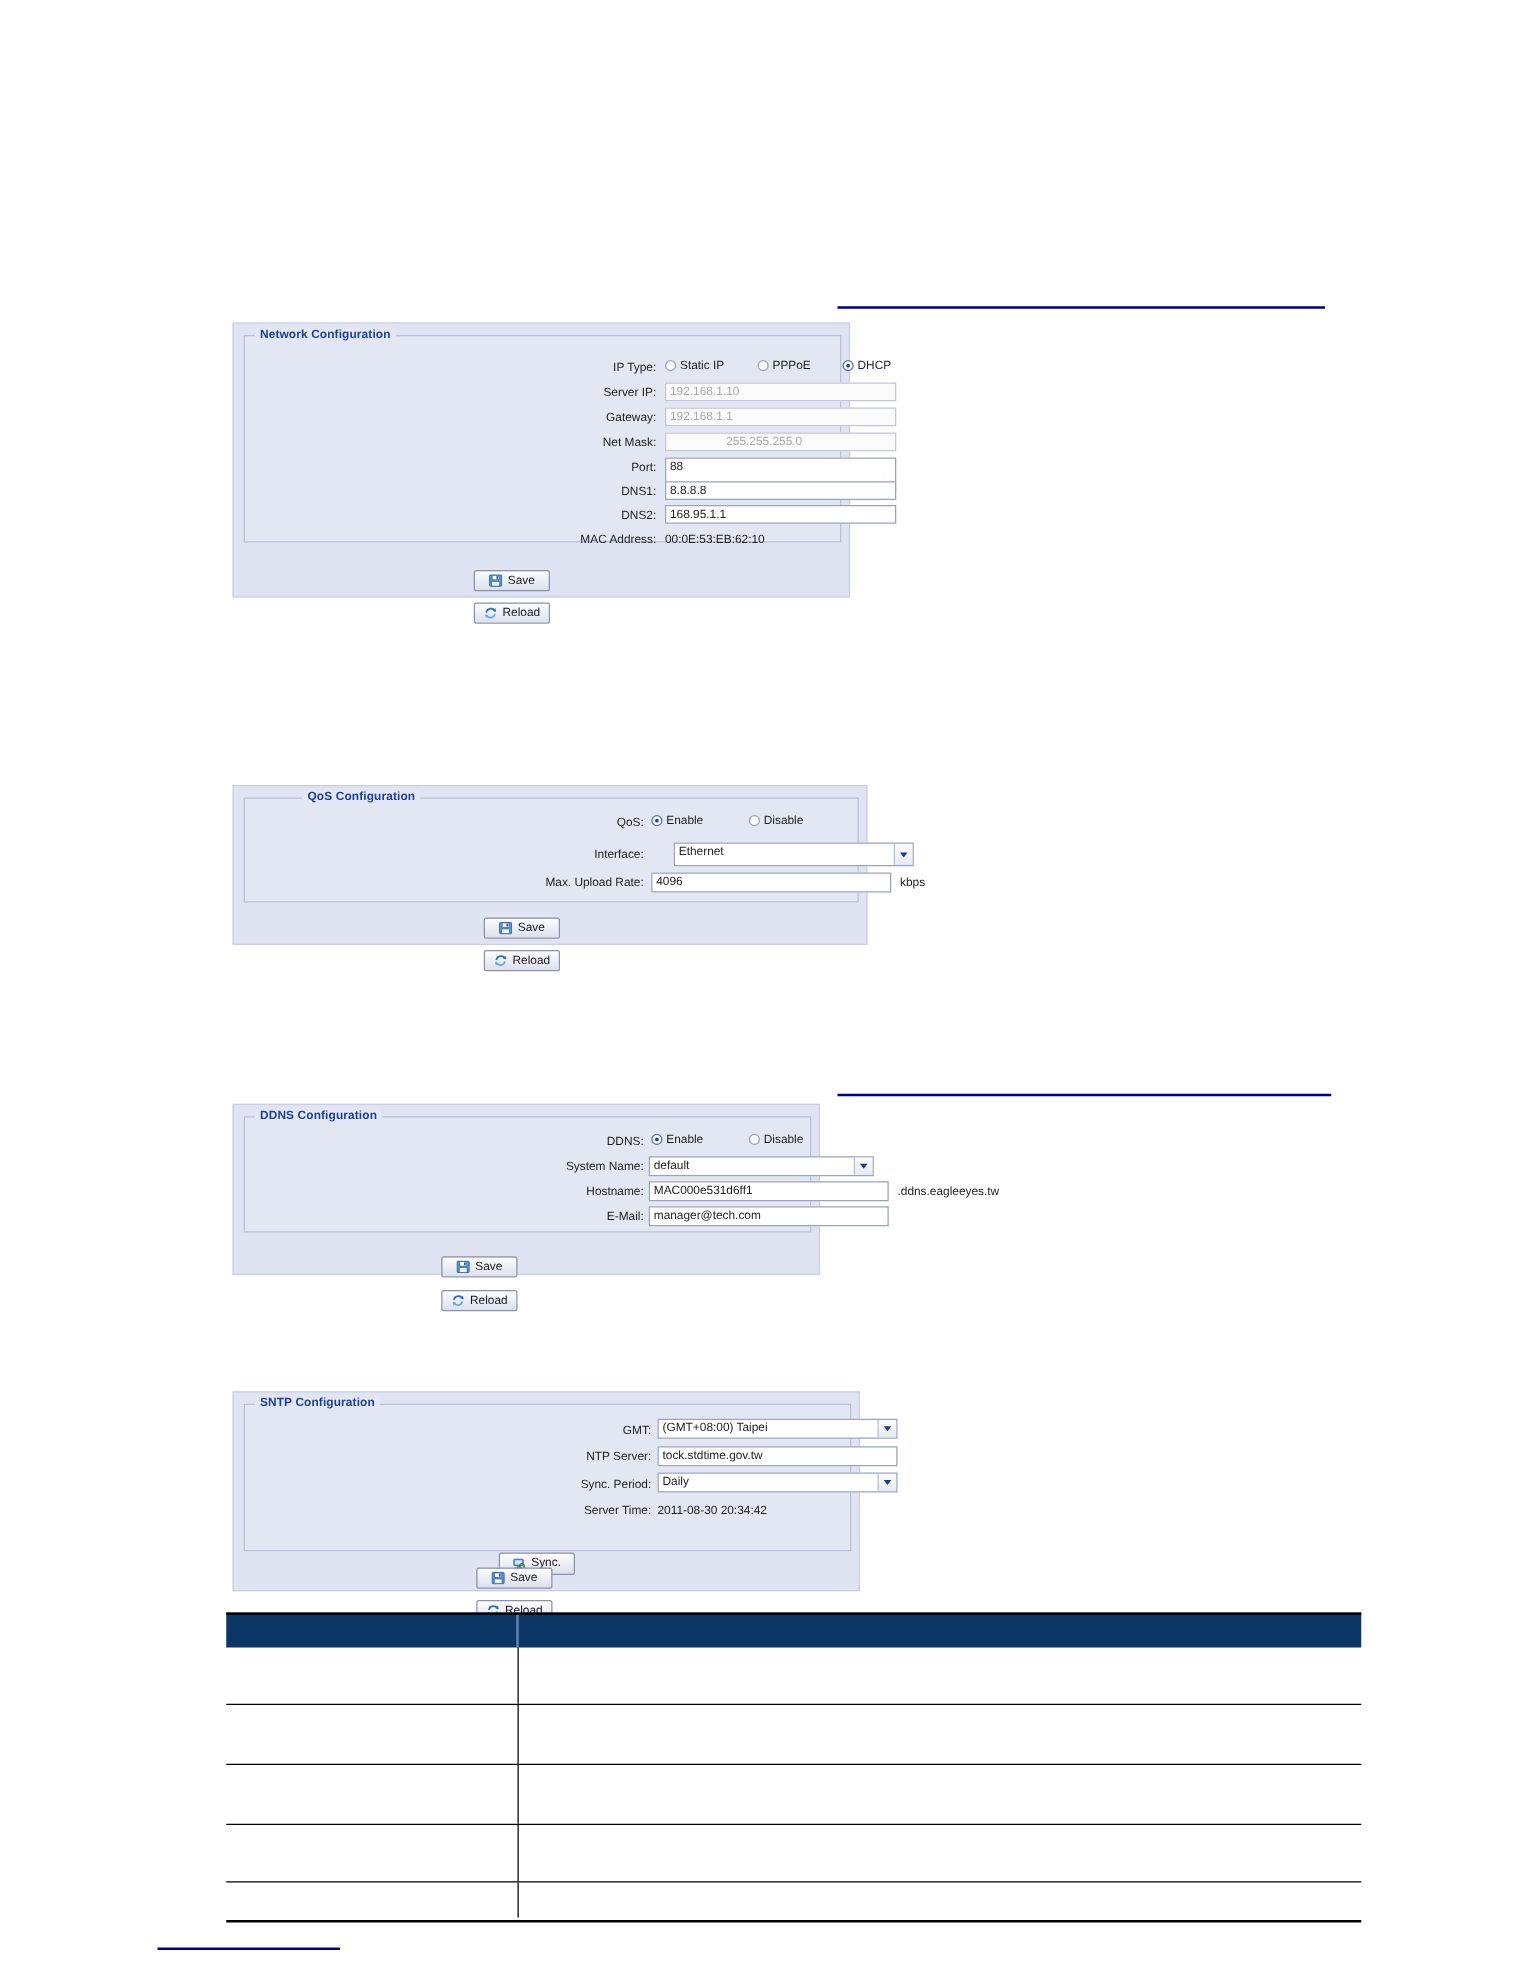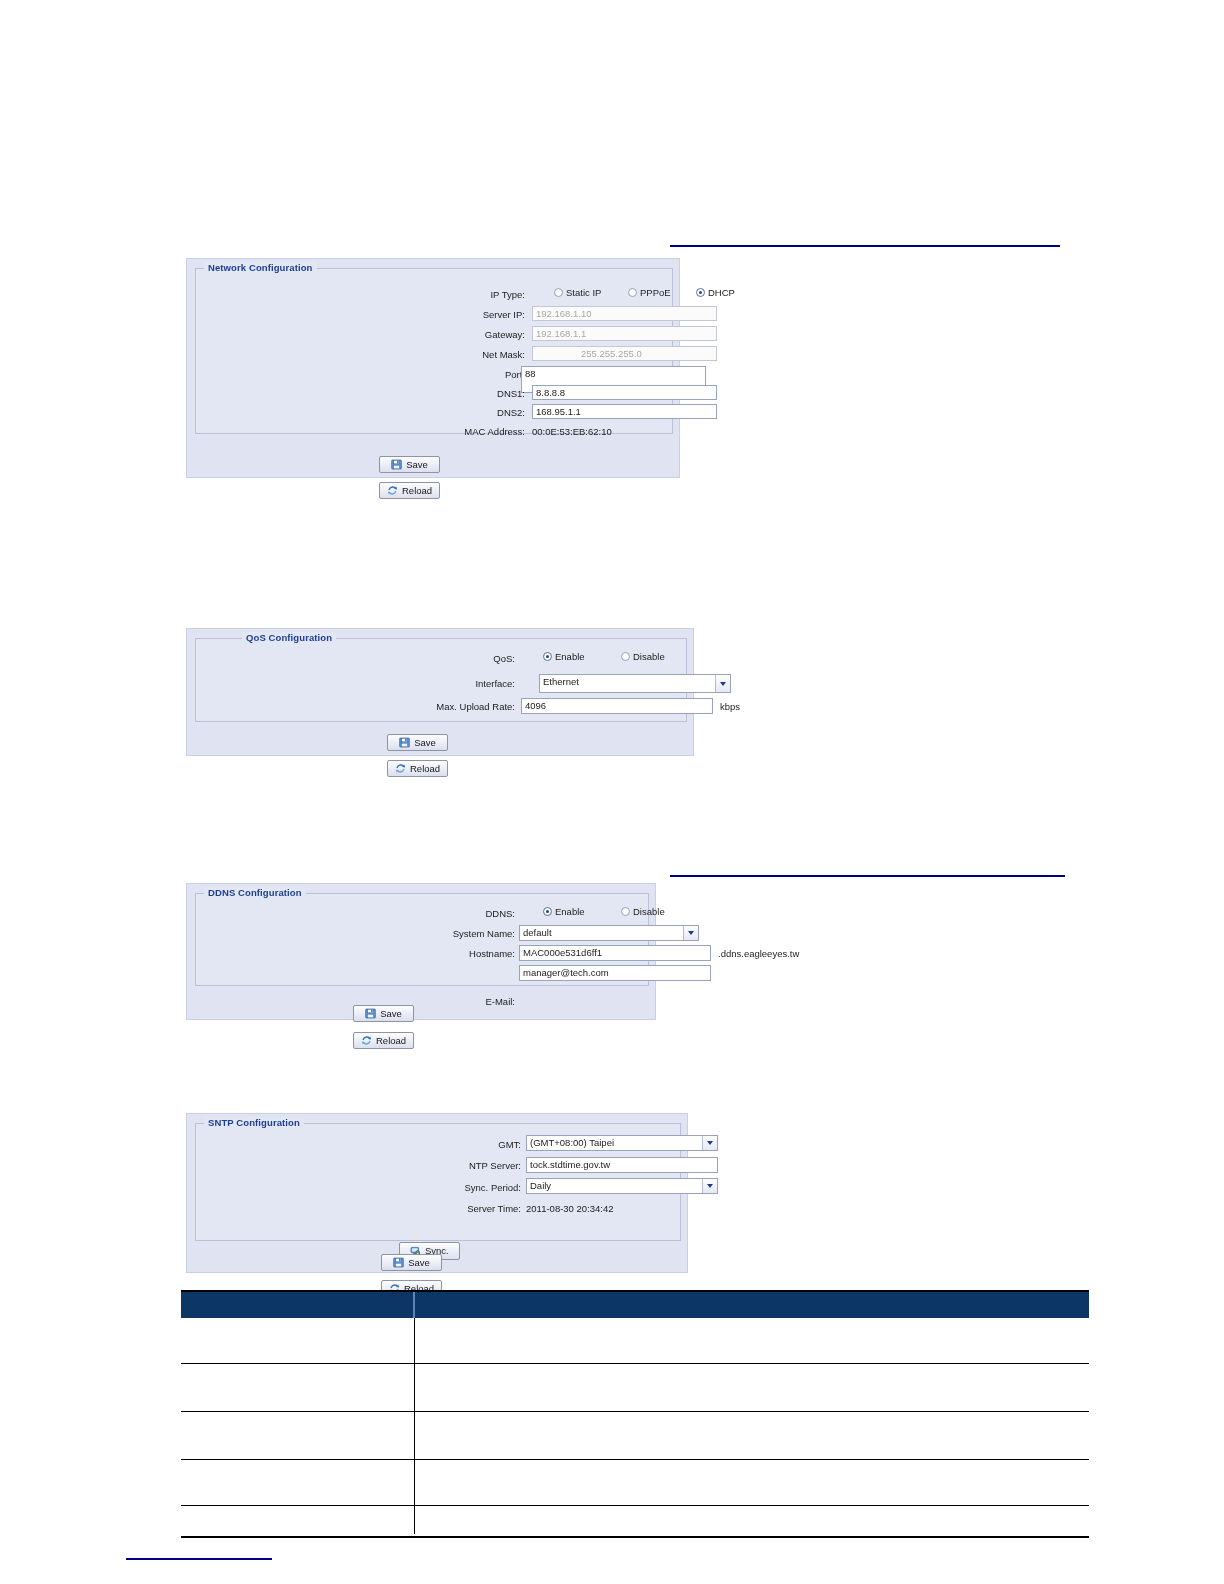--- a/index.html
+++ b/index.html
@@ -112,21 +112,21 @@
     justify-content: center;
   }
   .ui-select .arrow-box .caret {
     width: 0; height: 0;
     border-left: 3.5px solid transparent;
     border-right: 3.5px solid transparent;
     border-top: 4px solid #1b3a8c;
   }
 
   
-  .radio-grp { position: absolute; display: flex; align-items: center; margin-left: 22px; }
+  .radio-grp { position: absolute; display: flex; align-items: center; }
   .radio {
     display: inline-flex;
     align-items: center;
     margin-right: 0;
     font-size: 9.5px;
     color: #1c1c1c;
     white-space: nowrap;
   }
   .radio .dot {
     width: 9px; height: 9px;
@@ -236,21 +236,21 @@
   <div class="fld-label" style="left:238px; top:50px; width:100px;">Server IP:</div>
   <div class="ui-input disabled" style="left:345px; top:47px; width:185px; height:15px;">192.168.1.10</div>
 
   <div class="fld-label" style="left:238px; top:70px; width:100px;">Gateway:</div>
   <div class="ui-input disabled" style="left:345px; top:67px; width:185px; height:15px;">192.168.1.1</div>
 
   <div class="fld-label" style="left:238px; top:90px; width:100px;">Net Mask:</div>
   <div class="ui-input disabled" style="left:345px; top:87px; width:185px; height:15px;padding-left:48px;">255.255.255.0</div>
 
   <div class="fld-label" style="left:238px; top:110px; width:100px;">Port:</div>
-  <div class="ui-input" style="left:334px; top:107px; width:185px; height:27px;">88</div>
+  <div class="ui-input" style="left:345px; top:107px; width:185px; height:27px;">88</div>
 
   <div class="fld-label" style="left:238px; top:129px; width:100px;">DNS1:</div>
   <div class="ui-input" style="left:345px; top:126px; width:185px; height:15px;">8.8.8.8</div>
 
   <div class="fld-label" style="left:238px; top:148px; width:100px;">DNS2:</div>
   <div class="ui-input" style="left:345px; top:145px; width:185px; height:15px;">168.95.1.1</div>
 
   <div class="fld-label" style="left:228px; top:167px; width:110px;">MAC Address:</div>
   <div class="fld-static" style="left:345px; top:167px;">00:0E:53:EB:62:10</div>
 
@@ -349,21 +349,21 @@
     <span>default</span>
     <span class="arrow-box">
         <span class="caret"></span>
       </span>
   </div>
 
   <div class="fld-label" style="left:216px; top:64px; width:112px;">Hostname:</div>
   <div class="ui-input" style="left:332px; top:61px; width:192px; height:16px;">MAC000e531d6ff1</div>
   <div class="fld-suffix" style="left:531px; top:64px;">.ddns.eagleeyes.tw</div>
 
-  <div class="fld-label" style="left:216px; top:84px; width:112px;margin-top:28px;">E-Mail:</div>
+  <div class="fld-label" style="left:216px; top:84px; width:112px;">E-Mail:</div>
   <div class="ui-input" style="left:332px; top:81px; width:192px; height:16px;">manager@tech.com</div>
 
   <div class="btn-row" style="left:166px; top:121px; gap:10px;">
     <div class="ui-btn">
       <svg class="ico" viewBox="0 0 16 16">
         <rect x="1" y="1.5" width="14" height="13" rx="1" fill="#5b93d6" stroke="#2c5f9e" stroke-width="1"></rect>
         <rect x="4" y="2" width="8" height="5" fill="#ffffff" stroke="#2c5f9e" stroke-width=".7"></rect>
         <rect x="9" y="2.6" width="2" height="3.6" fill="#2c5f9e"></rect>
         <rect x="3.5" y="9" width="9" height="5.3" fill="#eef5fd" stroke="#2c5f9e" stroke-width=".7"></rect>
       </svg>

